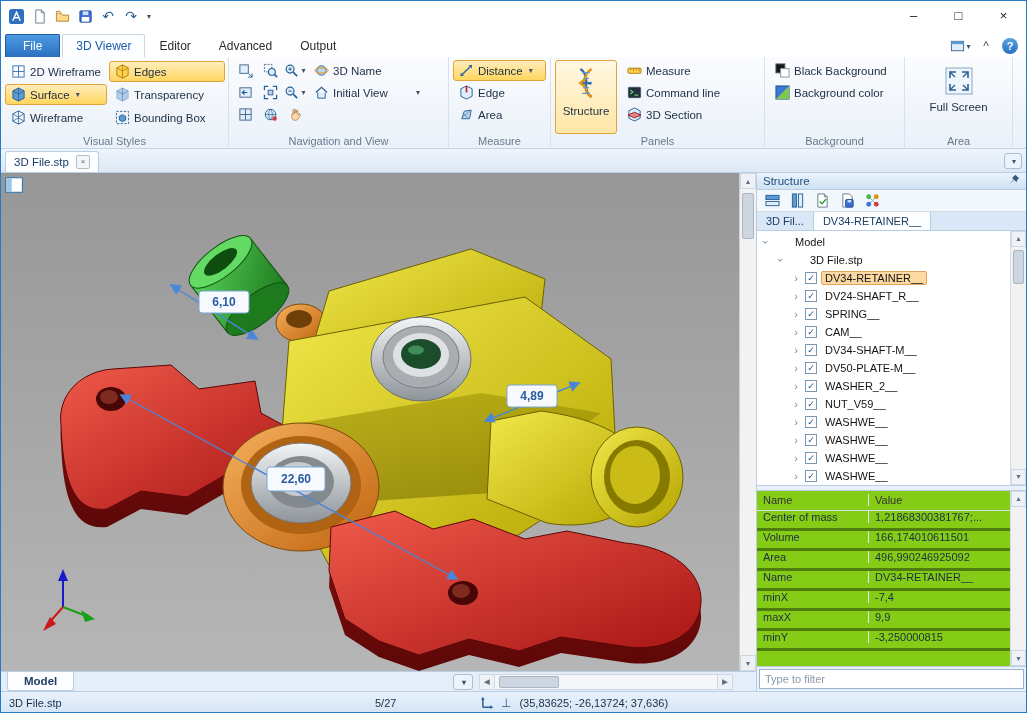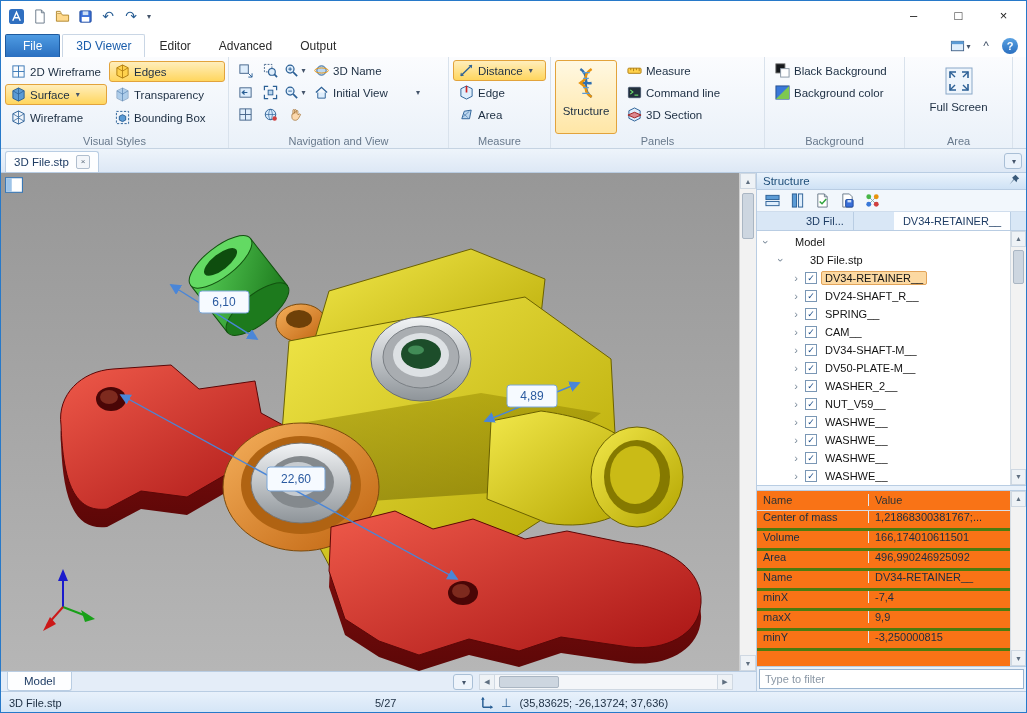--- a/index.html
+++ b/index.html
@@ -47,21 +47,21 @@
   .rgroup.filler { flex:1; border-right:none; }
 
   
   .doc-tabbar { height:24px; background:linear-gradient(#eef4fb,#dde8f5); border-bottom:1px solid #b9cde3; display:flex; align-items:flex-end; padding:0 4px; flex:0 0 auto; }
   .doc-tab { display:flex; align-items:center; gap:7px; height:21px; padding:0 8px; background:#fdfeff; border:1px solid #b9cde3; border-bottom:none; border-radius:3px 3px 0 0; font-size:11.5px; color:#1e3c64; }
   .tab-close { width:14px; height:14px; border:1px solid #b0bece; border-radius:2px; font-size:8px; line-height:12px; text-align:center; color:#5c6b7a; background:#f3f6fa; }
   .doc-tab-menu { margin-left:auto; margin-bottom:3px; width:18px; height:16px; border:1px solid #a9bfd6; border-radius:3px; background:#eaf2fb; display:flex; align-items:center; justify-content:center; }
 
   
   .main { display:flex; height:518px; flex:0 0 auto; }
-  .viewport-col { width:755px; display:flex; flex-direction:column; }
+  .viewport-col { width:755px; display:flex; flex-direction:column;font-weight:bold; }
   .viewport { position:relative; height:498px; display:flex; }
   .canvas { position:relative; width:738px; height:498px; background:linear-gradient(180deg,#979797,#b6b6b6); overflow:hidden; }
   .model-svg { position:absolute; inset:0; }
   .vp-corner { position:absolute; top:4px; left:4px; width:18px; height:16px; }
   .vscroll { width:17px; background:#f2f2f2; border-left:1px solid #cfcfcf; display:flex; flex-direction:column; }
   .sb-btn { height:16px; display:flex; align-items:center; justify-content:center; font-size:7px; color:#5f6f80; background:#eef2f6; border:1px solid #cfd8e2; }
   .vscroll .track { flex:1; position:relative; }
   .vthumb { position:absolute; top:4px; left:2px; right:2px; height:46px; background:#cdd6e0; border:1px solid #aab6c3; border-radius:2px; }
 
   .bottom-bar { position:relative; height:20px; background:#e4edf8; border-top:1px solid #b9cde3; display:flex; align-items:center; }
@@ -72,35 +72,35 @@
   .hscroll .track { flex:1; position:relative; background:#f4f6f9; border-top:1px solid #cfd8e2; border-bottom:1px solid #cfd8e2; }
   .hthumb { position:absolute; left:4px; top:1px; bottom:1px; width:60px; background:#cdd6e0; border:1px solid #aab6c3; border-radius:2px; }
 
   
   .right-panel { width:272px; border-left:1px solid #b9cde3; background:#e9f1fa; display:flex; flex-direction:column; }
   .panel-header { height:20px; display:flex; align-items:center; padding:0 6px; background:linear-gradient(#eaf3fc,#cfe2f5); border-bottom:1px solid #b9cde3; }
   .panel-title { flex:1; font-size:11.5px; color:#1e4e79; }
   .panel-toolbar { height:25px; display:flex; align-items:center; gap:4px; padding:0 5px; background:#f2f7fc; border-bottom:1px solid #cfdded; }
   .pt-btn { width:21px; height:20px; display:flex; align-items:center; justify-content:center; border-radius:2px; border:1px solid transparent; }
   .panel-tabs { height:20px; display:flex; background:#d9e7f6; border-bottom:1px solid #b9cde3; }
-  .ptab { padding:3px 9px; font-size:11px; color:#1e3c64; border-right:1px solid #b9cde3; white-space:nowrap;margin-left:40px; }
+  .ptab { padding:3px 9px; font-size:11px; color:#1e3c64; border-right:1px solid #b9cde3; white-space:nowrap; }
   .ptab.selected { background:#fdfeff; }
   .tree-wrap { height:257px; margin:0; background:#fff; border-bottom:1px solid #b9cde3; display:flex; }
   .tree-list { flex:1; overflow:hidden; padding-top:2px; }
   .tree-row { height:18px; display:flex; align-items:center; gap:4px; font-size:11px; color:#141414; white-space:nowrap; }
   .tw { width:10px; font-size:11px; color:#7a8a9a; display:inline-block; text-align:center; }
   .tw.down { transform:rotate(90deg); }
   .cb { width:12px; height:12px; border:1px solid #7a97b5; background:#fff; font-size:9px; line-height:10px; text-align:center; color:#1d4e89; flex:0 0 auto; }
   .tlabel { padding:0 3px; border:1px solid transparent; }
   .tree-row.selected .tlabel { background:#fcd9a2; border-color:#e2a45a; border-radius:2px; }
   .mini-scroll { width:16px; background:#f2f2f2; border-left:1px solid #d5dde5; display:flex; flex-direction:column; }
   .mini-scroll .track { flex:1; position:relative; }
   .mthumb { position:absolute; top:3px; left:2px; right:2px; height:34px; background:#cdd6e0; border:1px solid #aab6c3; border-radius:2px; }
 
-  .props { height:206px; margin-top:4px; background:#f97316; border-top:1px solid #b9cde3; border-bottom:1px solid #b9cde3; display:flex; }
+  .props { height:206px; margin-top:4px; background:#84cc16; border-top:1px solid #b9cde3; border-bottom:1px solid #b9cde3; display:flex; }
   .props-table { flex:1; font-size:11px; overflow:hidden; }
   .prop-head { display:flex; height:20px; border-bottom:1px solid #d6dee8; color:#333; align-items:center; }
   .prop-row { display:flex; height:20px; border-bottom:3px solid #4d7c0f; align-items:flex-start; }
   .pname { width:112px; padding:0 6px; border-right:1px solid #e2e8ef; overflow:hidden; white-space:nowrap; }
   .pval { flex:1; padding:0 6px; overflow:hidden; white-space:nowrap; }
   .filter-row { height:24px; padding:2px 2px; display:flex; }
   .filter-input { flex:1; height:20px; border:1px solid #9ab4cf; padding:0 5px; font-size:11px; font-family:"Liberation Sans",sans-serif; color:#333; }
   .filter-input::placeholder { color:#8a97a5; }
 
   

